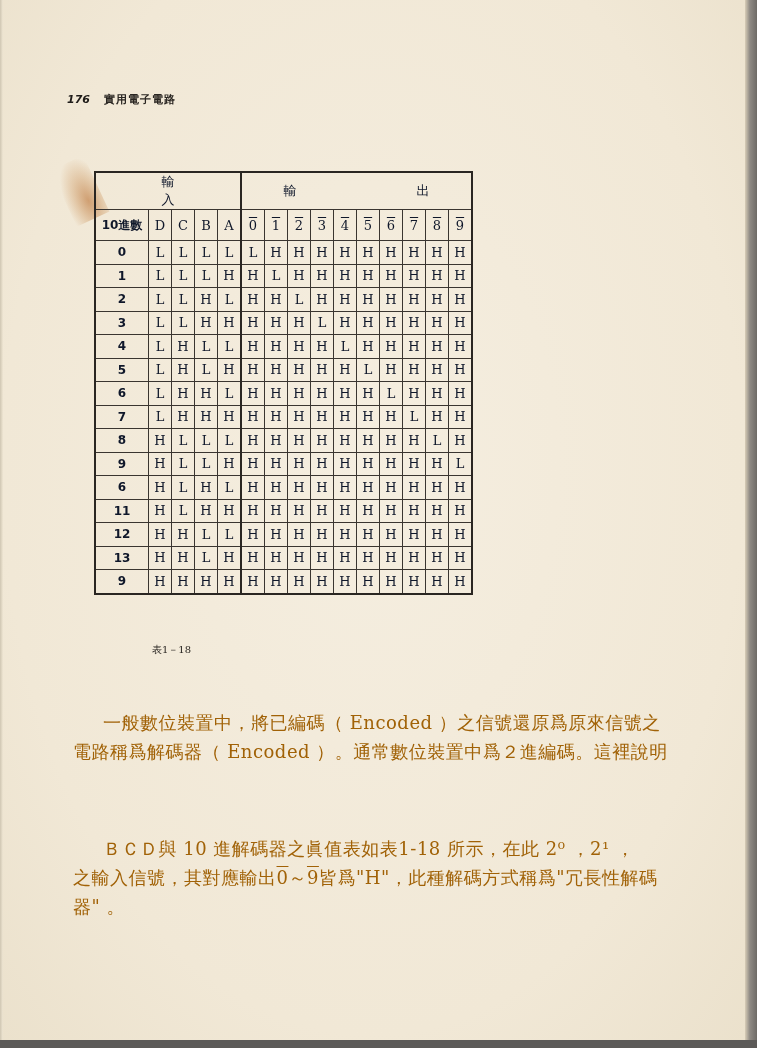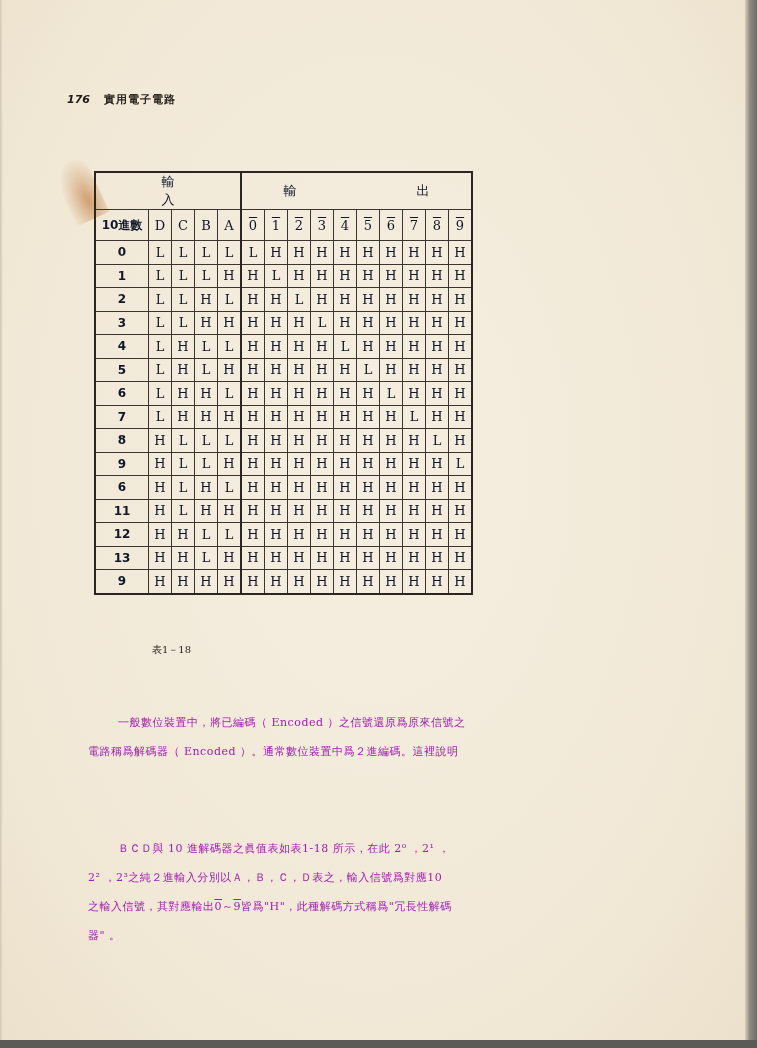--- a/index.html
+++ b/index.html
@@ -52,22 +52,22 @@
     table.truth .dec { width: 52px; font-weight: bold; font-family: "DejaVu Sans", sans-serif; font-size: 12px; }
     table.truth .in { width: 22px; }
     table.truth .out { width: 22px; }
     table.truth .sep-r { border-right: 2px solid #2a2622; }
     table.truth tr.hdr th { height: 30px; }
     .ov { text-decoration: overline; }
 
     .caption { position: absolute; left: 104px; top: 643px; font-size: 10px; font-weight: normal; margin-left: 48px; }
 
     .para {
-      position: absolute; left: 88px; width: 600px; font-size: 11px; line-height: 29px;
-      letter-spacing: 0.5px; color: #a21caf;
+      position: absolute; left: 73px; width: 600px; font-size: 18px; line-height: 29px;
+      letter-spacing: 0.5px; color: #a16207;
     }
     .para p { margin: 0; }
     .p1 { top: 708px; }
     .p2 { top: 834px; }
     .ind { display: inline-block; width: 30px; }
   </style>
 </head>
 <body>
 
 <div class="page"></div>
@@ -370,18 +370,17 @@
 
 <div class="caption">表1－18</div>
 
 <div class="para p1">
   <p><span class="ind"></span><span>一般數位裝置中，將已編碼（ Encoded ）之信號還原爲原來信號之</span></p>
   <p>電路稱爲解碼器（ Encoded ）。通常數位裝置中爲２進編碼。這裡說明</p>
 </div>
 
 <div class="para p2">
   <p><span class="ind"></span><span>ＢＣＤ與 10 進解碼器之眞值表如表1-18 所示，在此 2⁰ ，2¹ ，</span></p>
-  <p>2² ，2³之純２進輸入分別以Ａ，Ｂ，Ｃ，Ｄ表之，輸入信號爲對應10</p>
   <p>
     <span>之輸入信號，其對應輸出</span><span class="ov">0</span><span>～</span><span class="ov">9</span><span>皆爲"H"，此種解碼方式稱爲"冗長性解碼</span>
   </p>
   <p>器" 。</p>
 </div>
 
 </body></html>

